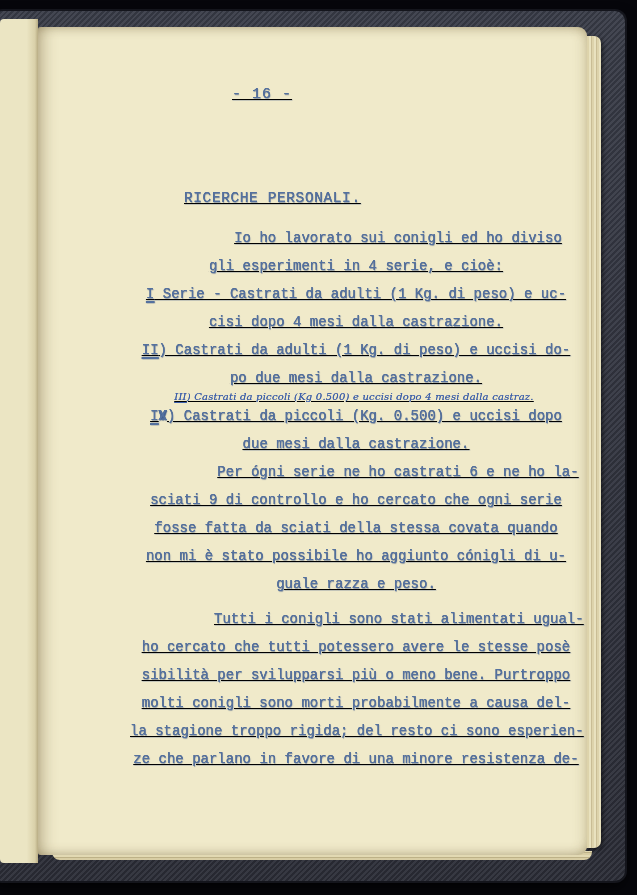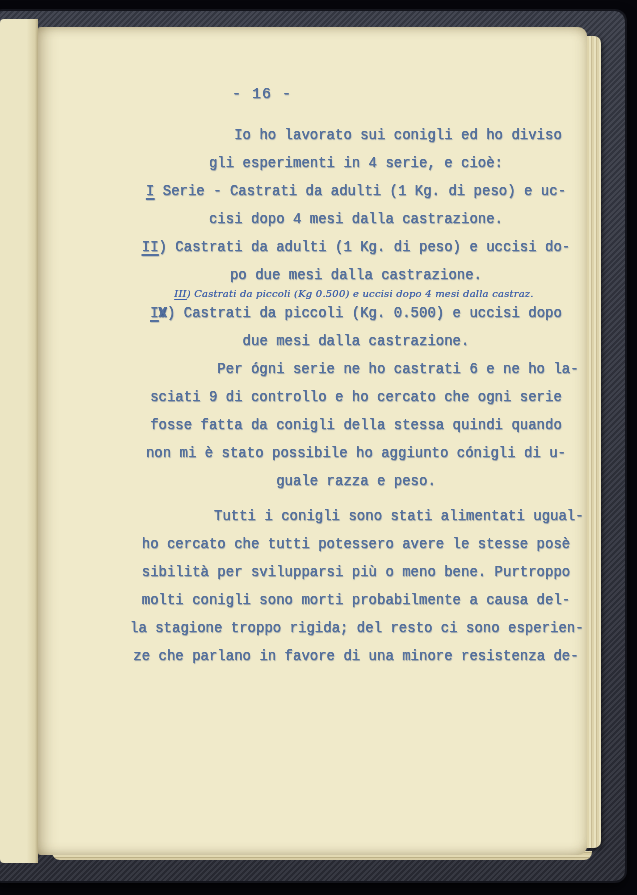--- a/index.html
+++ b/index.html
@@ -39,20 +39,21 @@
   
   .page{
     position:absolute;left:38px;top:27px;width:549px;height:828px;
     background:#f0eaca;
     border-radius:3px 9px 9px 3px;
     box-shadow:
       inset 12px 0 16px -9px rgba(95,75,35,.45),
       inset -9px 0 14px -9px rgba(120,100,50,.38),
       inset 0 10px 12px -9px rgba(95,75,35,.30),
       inset 0 -10px 12px -9px rgba(95,75,35,.28);
+    text-decoration: underline;
   }
   .ink{
     color:#54719f;
     text-shadow:0 0 .6px rgba(55,82,130,.95), .5px .5px .8px rgba(55,82,130,.5);
   }
   .page-number{margin:58px 0 0 194px;font-size:15px;line-height:20px;letter-spacing:1px;}
   .heading{margin:83px 0 0 146px;font-size:14.5px;line-height:20px;letter-spacing:.6px;}
   .text-block{margin:16px 0 0 92px;width:452px;font-size:14px;line-height:28px;text-align:center;}
   .line{height:28px;white-space:nowrap;}
   .indent{padding-left:84px;}
@@ -73,39 +74,40 @@
 <body>
 
 <div class="scene">
   <div class="cover"></div>
   <div class="leaves-right"></div>
   <div class="leaves-bottom"></div>
   <div class="left-page"></div>
 
   <div class="page">
     <div class="page-number ink">- 16 -</div>
+    <div class="heading ink">RICERCHE PERSONALI.</div>
 
     <div class="text-block ink">
       <div class="line indent">Io ho lavorato sui conigli ed ho diviso</div>
       <div class="line">gli esperimenti in 4 serie, e cioè:</div>
 
       <div class="line"><span class="u">I</span><span> Serie - Castrati da adulti (1 Kg. di peso) e uc-</span></div>
       <div class="line">cisi dopo 4 mesi dalla castrazione.</div>
 
       <div class="line"><span class="u">II</span><span>) Castrati da adulti (1 Kg. di peso) e uccisi do-</span></div>
       <div class="line">po due mesi dalla castrazione.</div>
 
       <div class="handwritten"><span class="hw-u">III</span><span>) Castrati da piccoli (Kg 0.500) e uccisi dopo 4 mesi dalla castraz.</span></div>
 
       <div class="line"><span class="u"><span>I</span><span class="ovwrap"><span>V</span><span class="xover">X</span></span></span><span>) Castrati da piccoli (Kg. 0.500) e uccisi dopo</span></div>
       <div class="line">due mesi dalla castrazione.</div>
 
       <div class="line indent">Per ógni serie ne ho castrati 6 e ne ho la-</div>
       <div class="line">sciati 9 di controllo e ho cercato che ogni serie</div>
-      <div class="line">fosse fatta da conigli della stessa quindi quando</div>
+      <div class="line">fosse fatta da sciati della stessa covata quando</div>
       <div class="line">non mi è stato possibile ho aggiunto cónigli di u-</div>
       <div class="line">guale razza e peso.</div>
 
       <div class="line indent para3">Tutti i conigli sono stati alimentati ugual-</div>
       <div class="line">ho cercato che tutti potessero avere le stesse posè</div>
       <div class="line">sibilità per svilupparsi più o meno bene. Purtroppo</div>
       <div class="line">molti conigli sono morti probabilmente a causa del-</div>
       <div class="line">la stagione troppo rigida; del resto ci sono esperien-</div>
       <div class="line">ze che parlano in favore di una minore resistenza de-</div>
     </div>

